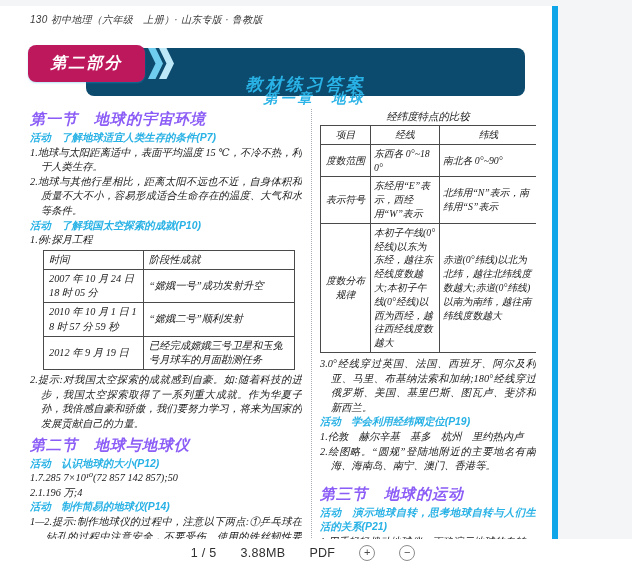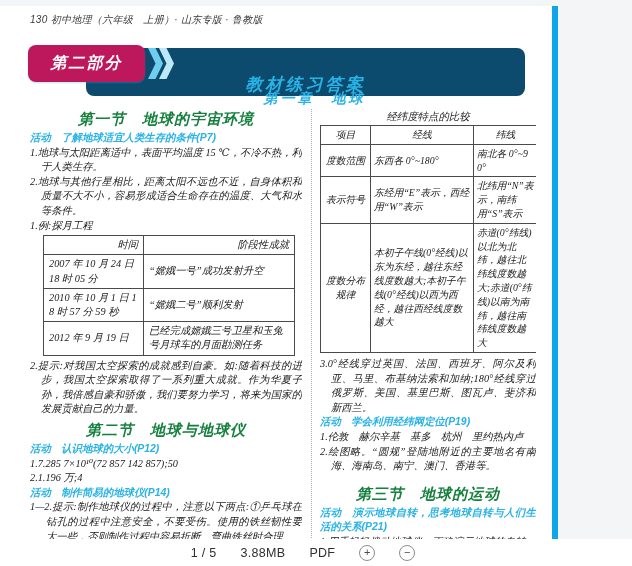--- a/index.html
+++ b/index.html
@@ -33,43 +33,43 @@
   .chapter { position:absolute; top:84px; left:0; width:629px; text-align:center;
              font-family:"Liberation Sans",sans-serif; font-weight:bold; font-size:14px;
              color:#2ab3e7; letter-spacing:3px; }
 
   
   .columns { position:absolute; top:103px; left:30px; width:506px; height:463px; display:flex; }
   .col-left  { width:272px; overflow:hidden; }
   .divider   { width:0; border-left:1px dotted #a9adb3; margin:0 8px 0 9px; }
   .col-right { flex:1; overflow:hidden; }
 
-  .sec-heading { text-align:center; font-family:"Liberation Sans",sans-serif; font-weight:bold;
-                 font-size:15px; line-height:18px; color:#15803d; letter-spacing:1px; margin:1px 0 3px; }
+  .sec-heading { font-family:"Liberation Sans",sans-serif; font-weight:bold;
+                 font-size:15px; line-height:18px; color:#8b5cf6; letter-spacing:1px; margin:1px 0 3px; }
   .activity { color:#29b2e5; font-family:"Liberation Sans",sans-serif; font-weight:bold;
               font-size:10.4px; line-height:14.6px; text-align:justify; }
   .para { font-size:10.3px; line-height:14.6px; text-align:justify;
           padding-left:11px; text-indent:-11px; }
   .para-wide { padding-left:16px; text-indent:-16px; }
   .line { font-size:10.3px; line-height:14.6px; }
 
   
   table { border-collapse:collapse; table-layout:fixed; }
   th,td { border:1px solid #4a4a4a; font-weight:normal; vertical-align:middle;
           word-break:break-all; }
   .tbl-moon { width:252px; margin:2px 0 3px 13px; }
   .tbl-moon th, .tbl-moon td { font-size:10.3px; line-height:14.2px; padding:2px 5px; }
-  .tbl-moon th { text-align:right; }
+  .tbl-moon th { text-align:left; }
   .tbl-moon .c-time { width:100px; }
   .tbl-title { text-align:center; font-size:10.4px; line-height:15px; margin-bottom:1px; }
   .tbl-grid { width:218px; margin:0 0 4px 0; }
   .tbl-grid th, .tbl-grid td { font-size:9.8px; line-height:13.8px; padding:2px 3px; }
   .tbl-grid th, .tbl-grid .c-item { text-align:center; }
   .tbl-grid .c-item { width:50px; }
-  .tbl-grid .c-jing { width:103px; }
+  .tbl-grid .c-jing { width:69px; }
 
   
   .toolbar { position:absolute; left:0; bottom:0; width:632px; height:27px; background:#ffffff;
              display:flex; align-items:center; justify-content:center; z-index:9; }
   .toolbar-inner { display:flex; align-items:center; gap:24px; margin-right:26px;
                    font-family:"Liberation Sans",sans-serif; font-size:12.5px; color:#2f2f2f; }
   .tb-text { letter-spacing:.3px;text-align:center; }
   .tb-btn { width:16px; height:16px; border:1px solid #8d8d8d; border-radius:50%;
             display:flex; align-items:center; justify-content:center;
             font-family:"Liberation Sans",sans-serif; font-size:11px; line-height:1;
@@ -94,20 +94,21 @@
 
     <div class="chapter">第一章　地球</div>
 
     <div class="columns">
 
       <div class="col-left">
         <div class="sec-heading">第一节　地球的宇宙环境</div>
         <div class="activity">活动　了解地球适宜人类生存的条件(P7)</div>
         <div class="para">1.地球与太阳距离适中，表面平均温度 15 ℃，不冷不热，利于人类生存。</div>
         <div class="para">2.地球与其他行星相比，距离太阳不远也不近，自身体积和质量不大不小，容易形成适合生命存在的温度、大气和水等条件。</div>
+        <div class="activity">活动　了解我国太空探索的成就(P10)</div>
         <div class="line">1.例:探月工程</div>
 
         <table class="tbl-moon">
           <tbody>
               <tr>
             <th class="c-time">时间</th>
             <th>阶段性成就</th>
           </tr>
           <tr>
             <td>2007 年 10 月 24 日 18 时 05 分</td>

